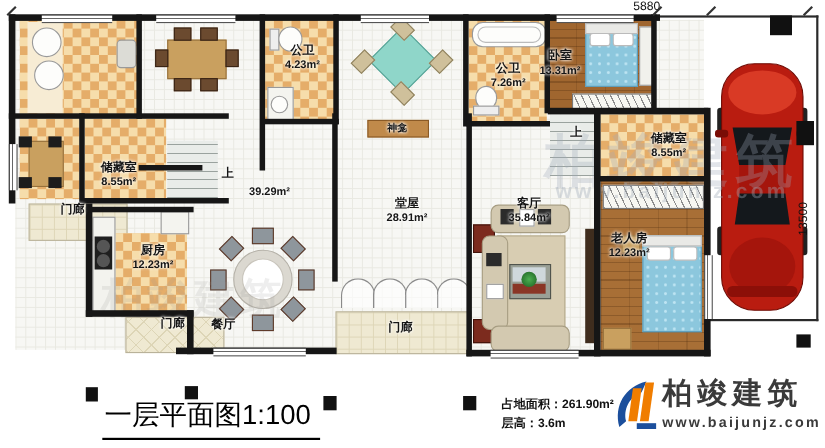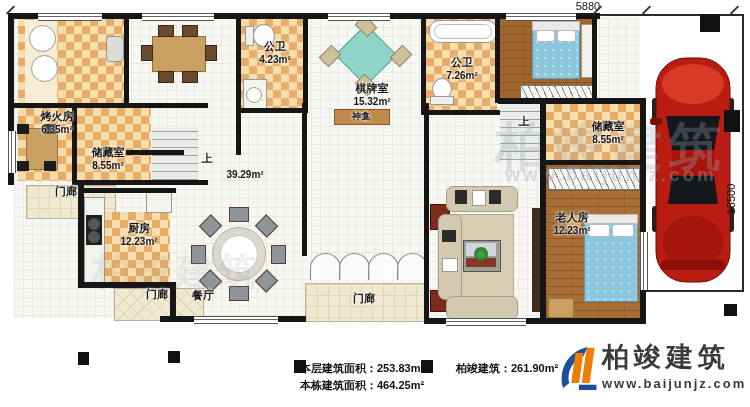--- a/index.html
+++ b/index.html
@@ -232,64 +232,67 @@
     </svg>
   </div>
 
   <div class="abs wm" style="left:495px;top:112px;font-size:52px;letter-spacing:6px">柏竣建筑</div>
   <div class="abs wm" style="left:505px;top:164px;font-size:19px;letter-spacing:3px;color:rgba(160,170,185,.38)">www.baijunjz.com</div>
   <div class="abs wm" style="left:92px;top:246px;font-size:38px;letter-spacing:4px;color:rgba(150,150,150,.16)">柏竣建筑</div>
 
   <div class="abs rlabel" style="left:243px;top:40px;width:64px">
     <span>公卫</span><br>
     <span class="area">4.23m²</span></div>
-  <div class="abs rlabel" style="left:327px;top:82px;width:90px">
-    <span>棋牌室</span><br>
-    <span class="area">15.32m²</span></div>
   <div class="abs rlabel" style="left:427px;top:56px;width:70px">
     <span>公卫</span><br>
     <span class="area">7.26m²</span></div>
+  <div class="abs rlabel" style="left:478px;top:45px;width:62px">
+    <span>卧室</span><br>
+    <span class="area">13.31m²</span></div>
   <div class="abs rlabel" style="left:570px;top:120px;width:76px">
     <span>储藏室</span><br>
     <span class="area">8.55m²</span></div>
-  <div class="abs rlabel" style="left:25px;top:110px;width:64px">
-    <span>烤火房</span><br>
-    <span class="area">6.35m²</span></div>
   <div class="abs rlabel" style="left:72px;top:146px;width:72px">
     <span>储藏室</span><br>
     <span class="area">8.55m²</span></div>
   <div class="abs rlabel" style="left:104px;top:222px;width:70px">
     <span>厨房</span><br>
     <span class="area">12.23m²</span></div>
+  <div class="abs rlabel" style="left:335px;top:179px;width:70px">
+    <span>堂屋</span><br>
+    <span class="area">28.91m²</span></div>
+  <div class="abs rlabel" style="left:446px;top:179px;width:70px">
+    <span>客厅</span><br>
+    <span class="area">35.84m²</span></div>
   <div class="abs rlabel" style="left:532px;top:211px;width:80px">
     <span>老人房</span><br>
     <span class="area">12.23m²</span></div>
   <div class="abs rlabel" style="left:215px;top:168px;width:60px">
     <span class="area">39.29m²</span></div>
   <div class="abs rlabel" style="left:177px;top:289px;width:52px">
     <span>餐厅</span></div>
   <div class="abs rlabel small" style="left:334px;top:111px;width:54px">
     <span>神龛</span></div>
   <div class="abs rlabel" style="left:40px;top:185px;width:52px">
     <span>门廊</span></div>
   <div class="abs rlabel" style="left:131px;top:288px;width:52px">
     <span>门廊</span></div>
   <div class="abs rlabel" style="left:338px;top:292px;width:52px">
     <span>门廊</span></div>
   <div class="abs rlabel" style="left:195px;top:152px;width:24px">
     <span>上</span></div>
   <div class="abs rlabel" style="left:512px;top:115px;width:24px">
     <span>上</span></div>
 
-  <div class="abs stats" style="left:300px;top:360px">
-    <div><span>本层建筑面积：</span><span>253.83m²</span></div>
-    <div><span>本栋建筑面积：</span><span>464.25m²</span></div>
+  <div class="abs title" style="left:93px;top:360px">
+    <span>一层平面图</span><span>1:100</span>
   </div>
   <div class="abs stats" style="left:456px;top:360px">
-    <div><span>柏竣建筑：</span><span>261.90m²</span></div>
+    <div><span>占地面积：</span><span>261.90m²</span></div>
+    <div><span>层高：</span><span>3.6m</span></div>
   </div>
   <div class="abs" style="left:556px;top:340px;z-index:30">
     <svg width="44" height="56" viewBox="0 0 50 62">
       <path d="M8 54 C2 32 14 12 36 7 L31 18 C18 23 12 36 15 48 Z" fill="#1c4f9c"></path>
       <rect x="24" y="14" width="9" height="34" fill="#f07d00" transform="skewX(-8)"></rect>
       <rect x="36" y="8" width="9" height="40" fill="#f07d00" transform="skewX(-8)"></rect>
       <rect x="26" y="50" width="20" height="6" fill="#1c4f9c"></rect>
     </svg>
   </div>
   <div class="abs brand" style="left:602px;top:344px">柏竣建筑</div>

